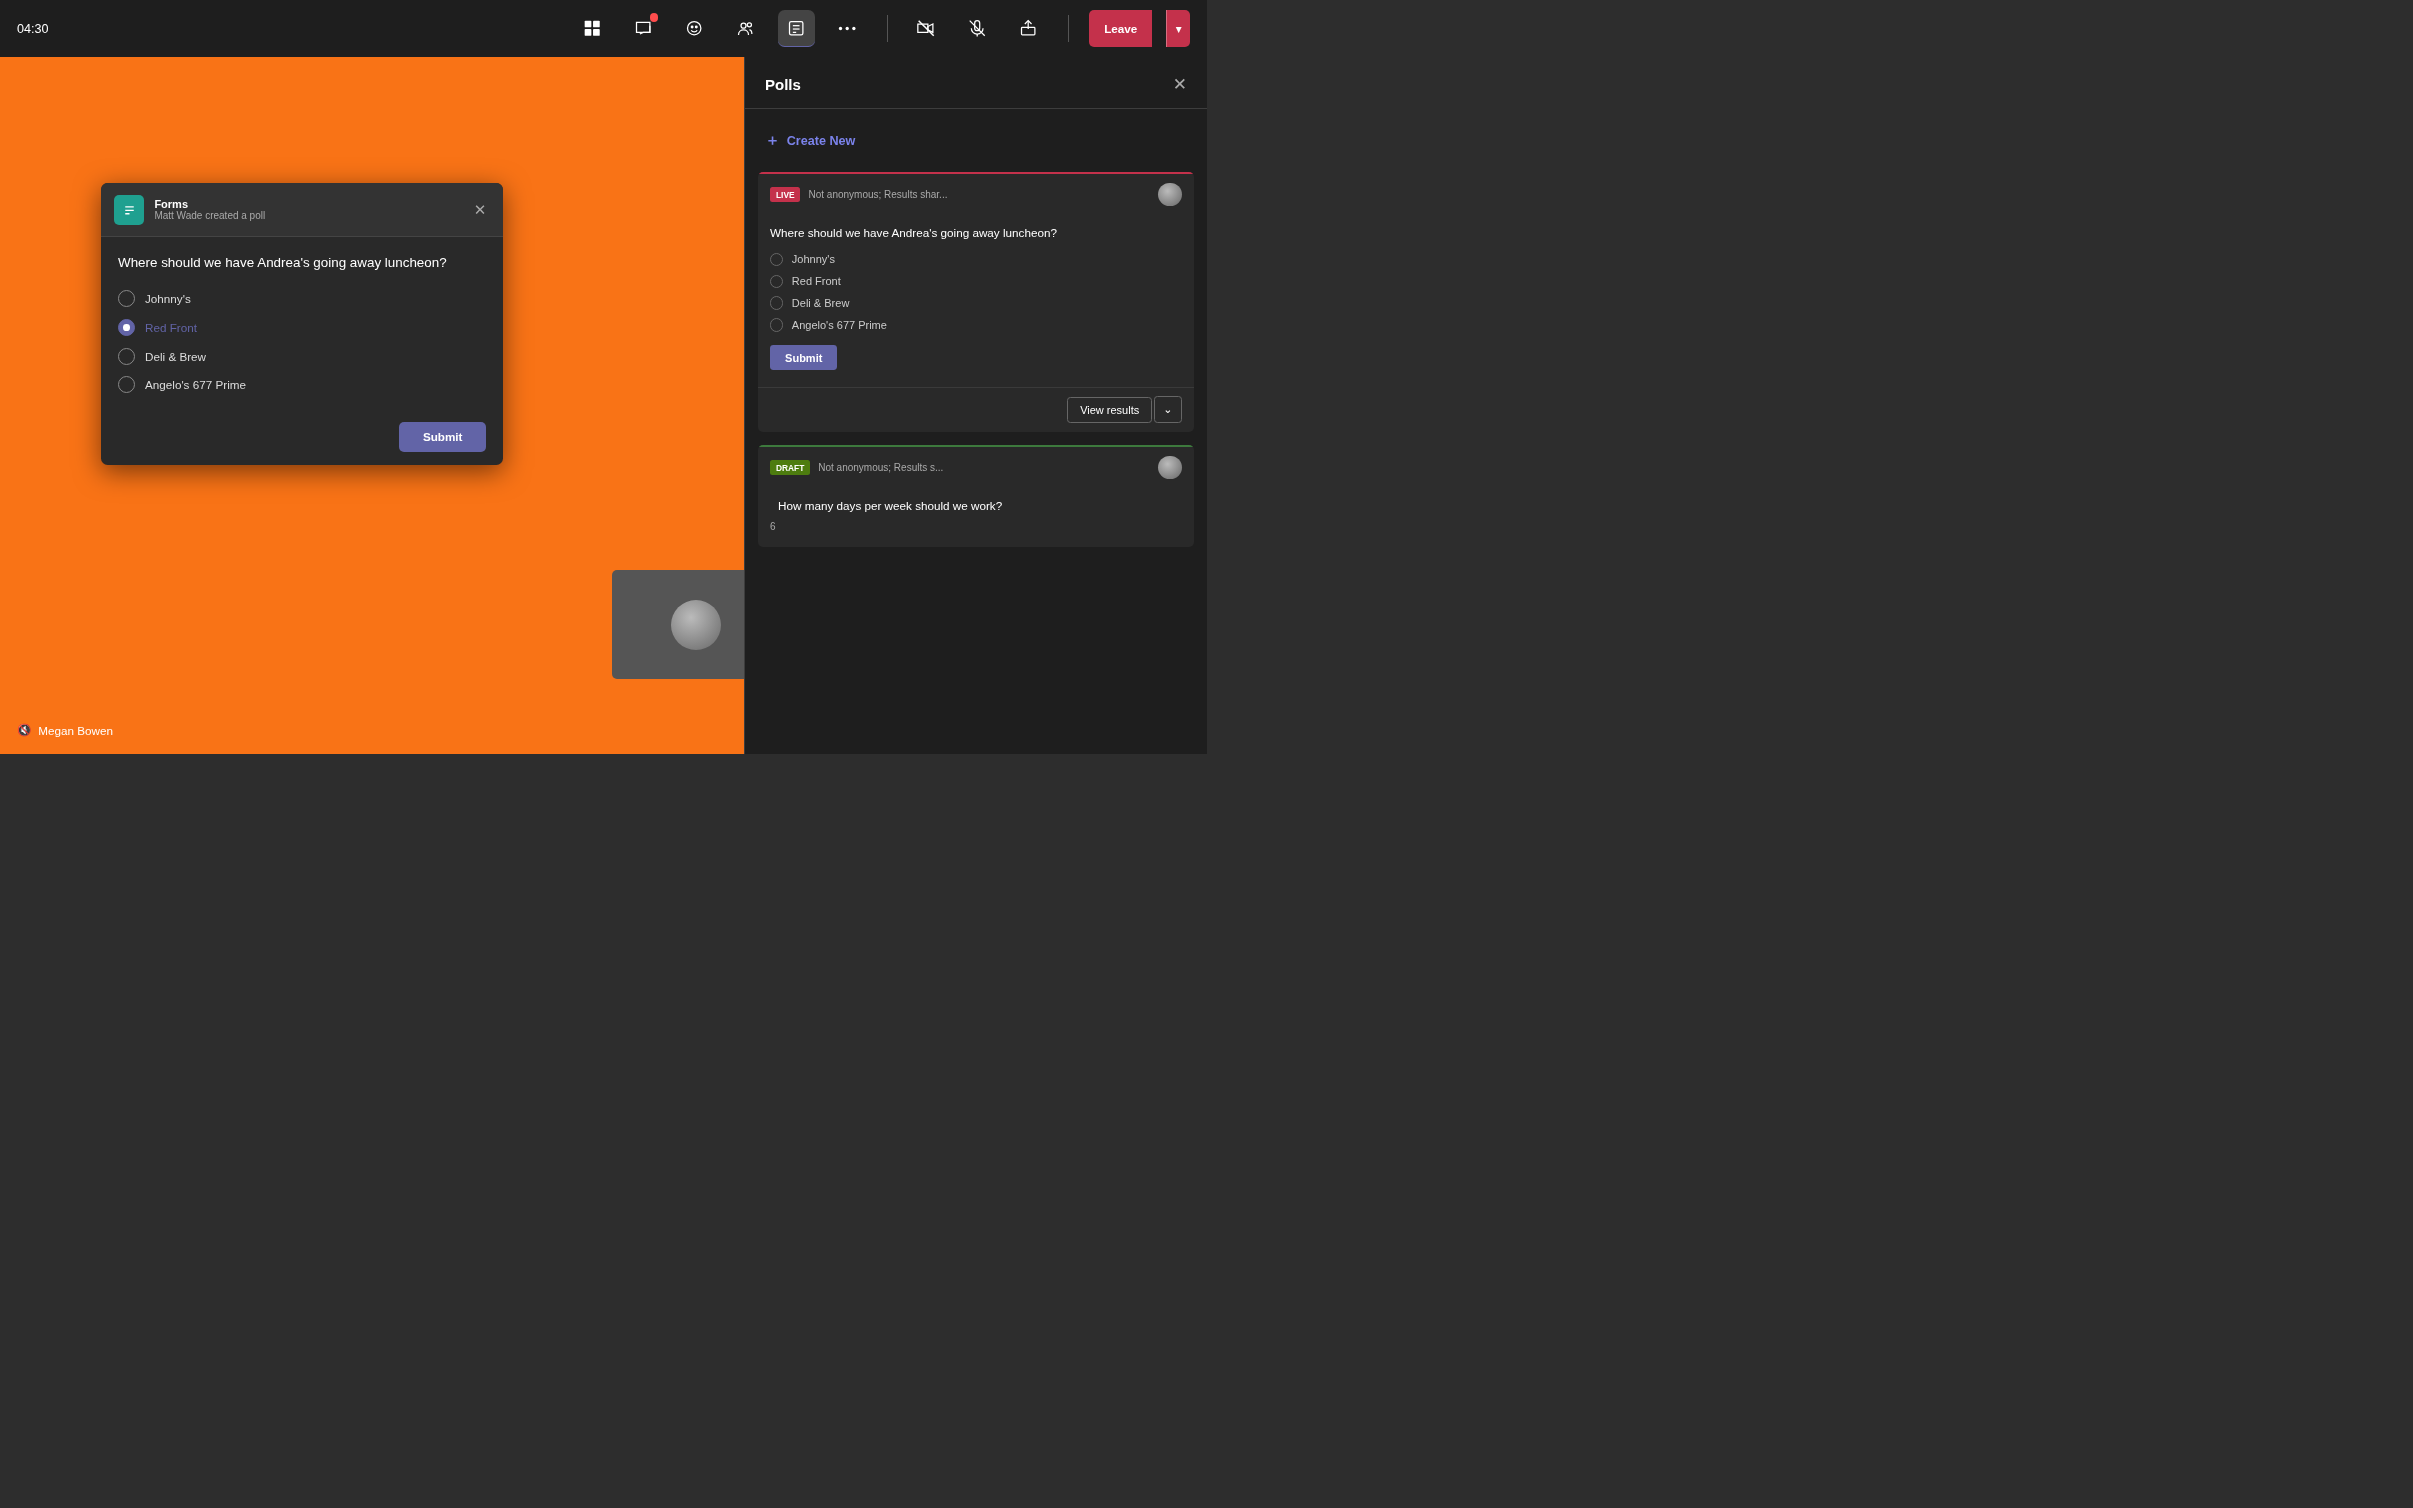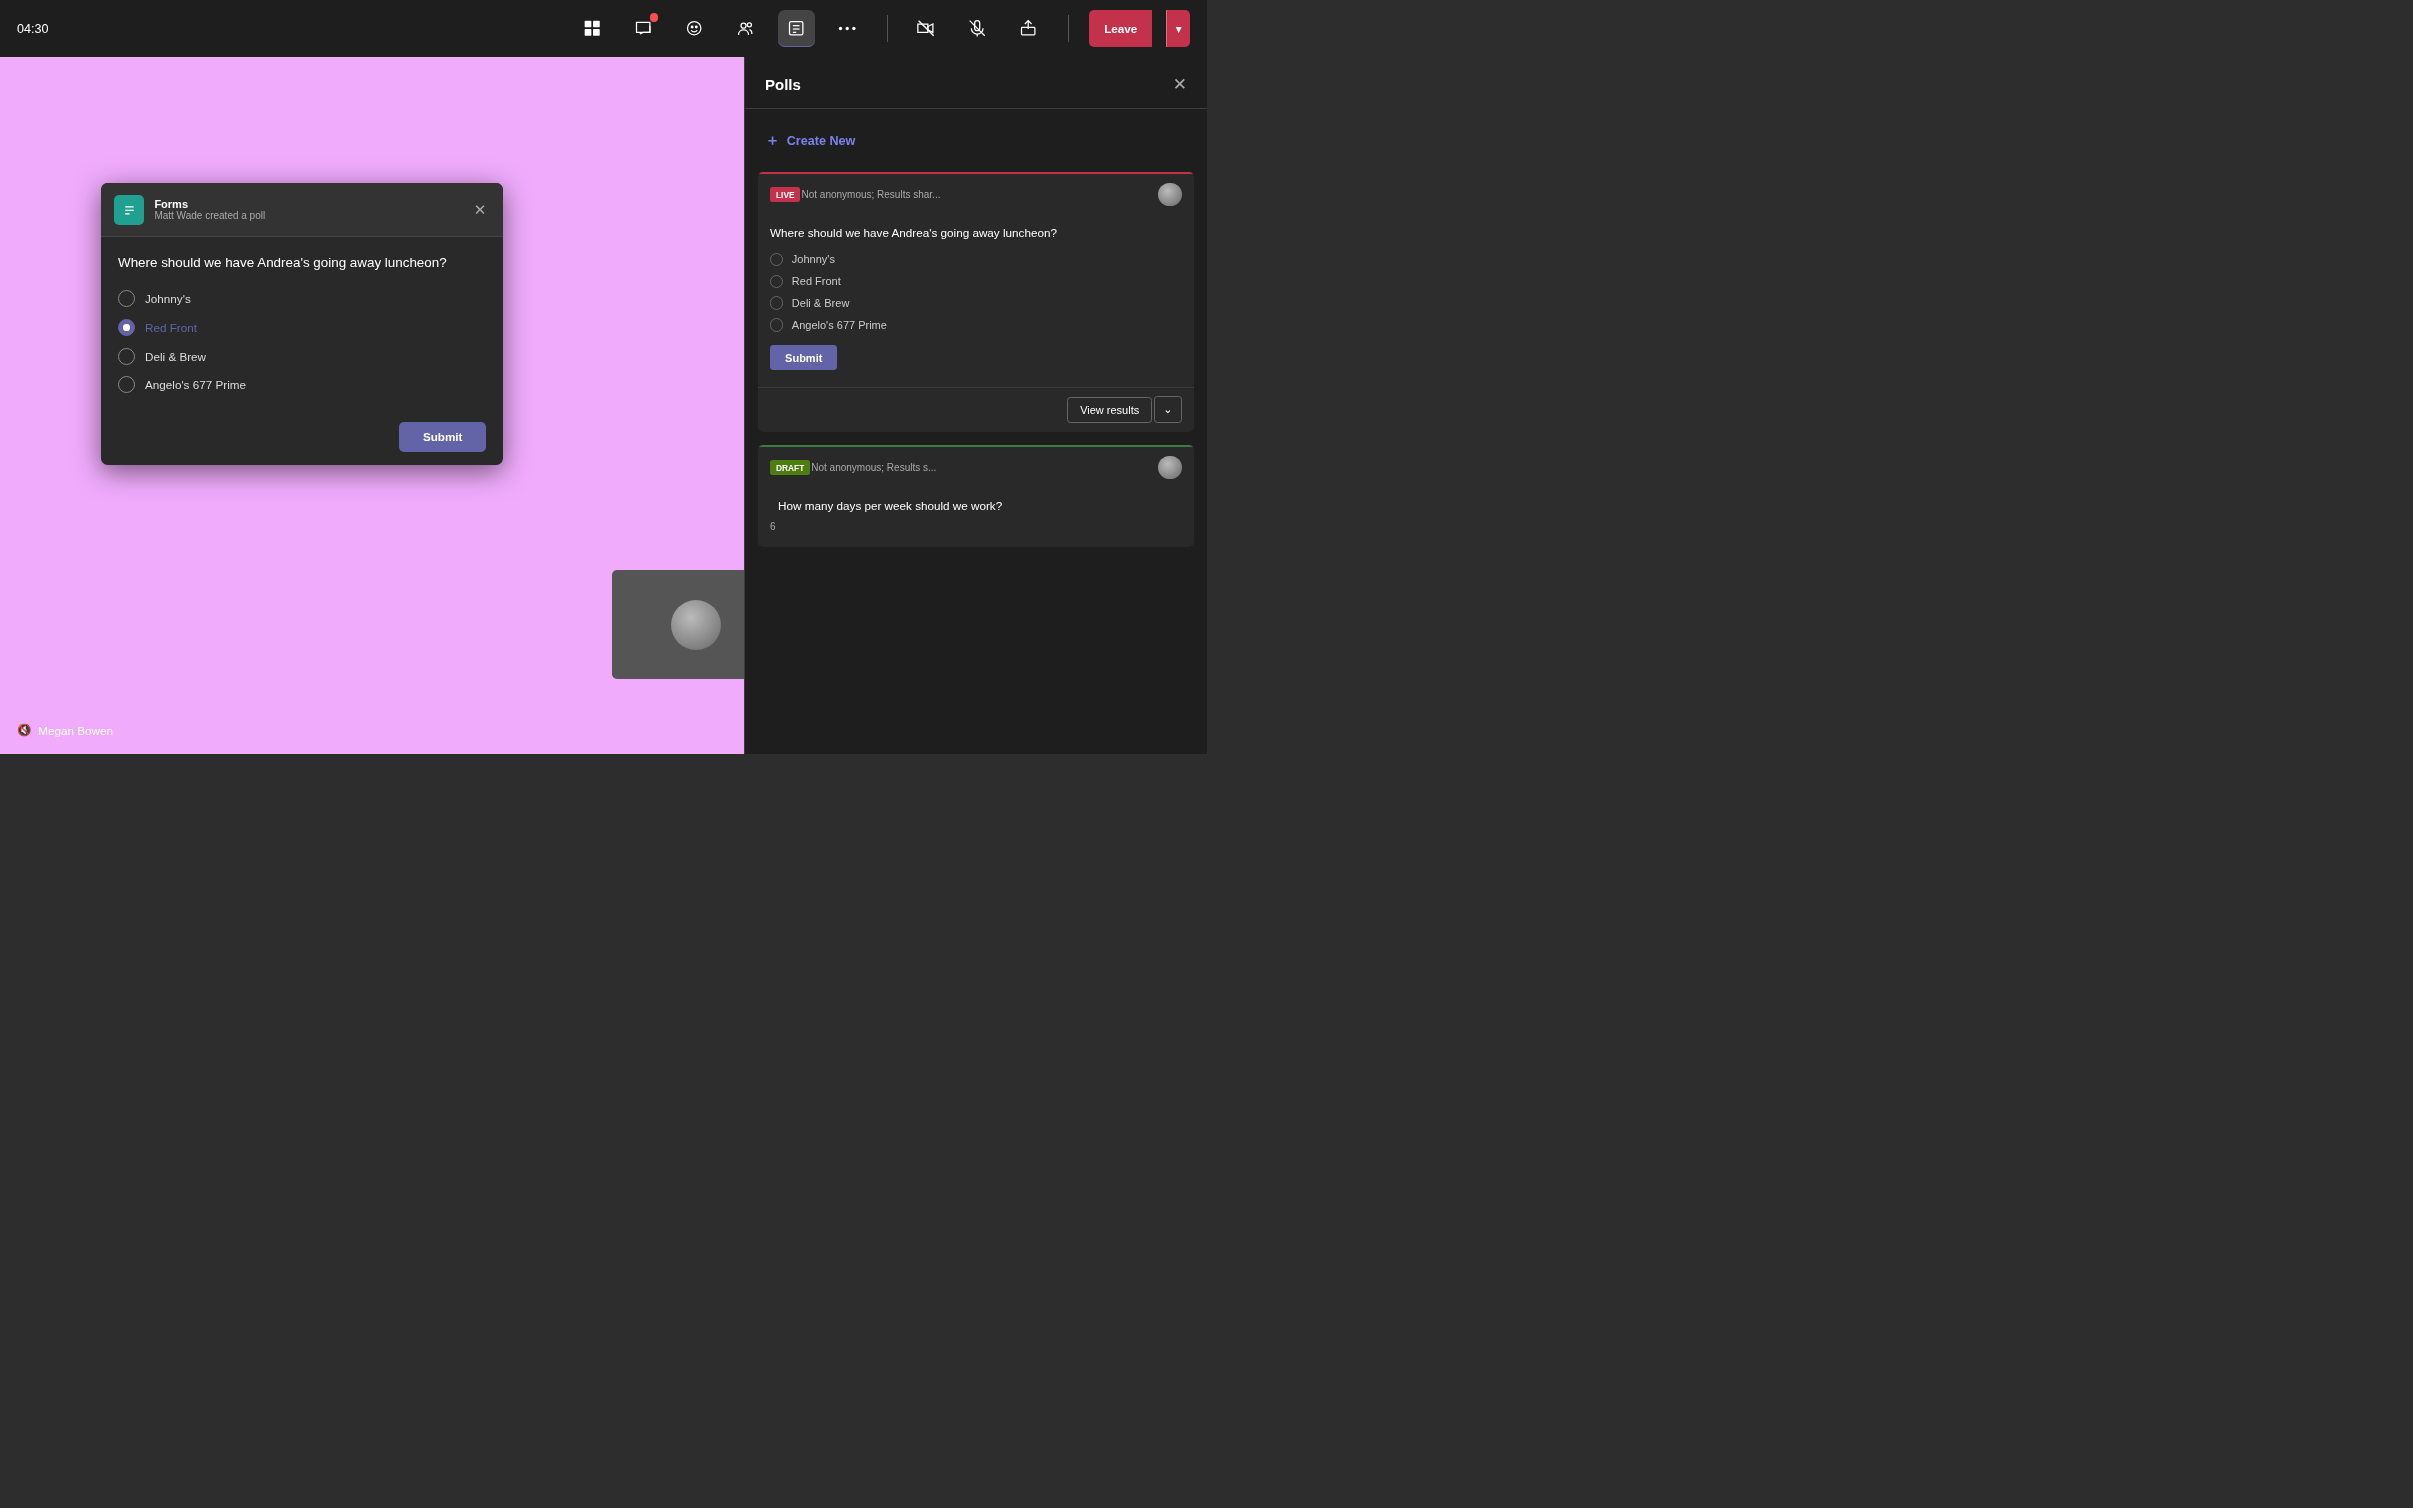--- a/index.html
+++ b/index.html
@@ -84,21 +84,21 @@
       border-left: 0.8px solid rgba(255,255,255,0.3);
     }
 
     
     .main-area {
       position: absolute;
       top: 57px;
       left: 0;
       right: 427px;
       bottom: 0;
-      background: #f0abfc;
+      background: #f97316;
       display: flex;
       align-items: center;
       justify-content: center;
     }
 
     
     .poll-popup {
       position: absolute;
       top: 126px;
       left: 101px;
@@ -311,21 +311,21 @@
     .poll-card {
       background: #292929;
       margin: 0 13.4px 13.4px;
       border-radius: 5px;
       overflow: hidden;
     }
     .poll-card-header {
       display: flex;
       align-items: center;
       padding: 8.4px 11.7px;
-      gap: 1px;
+      gap: 8px;
     }
     .live-badge {
       background: #c4314b;
       color: #fff;
       font-size: 8.4px;
       font-weight: 700;
       padding: 2.5px 5.9px;
       border-radius: 2.5px;
     }
     .draft-badge {

